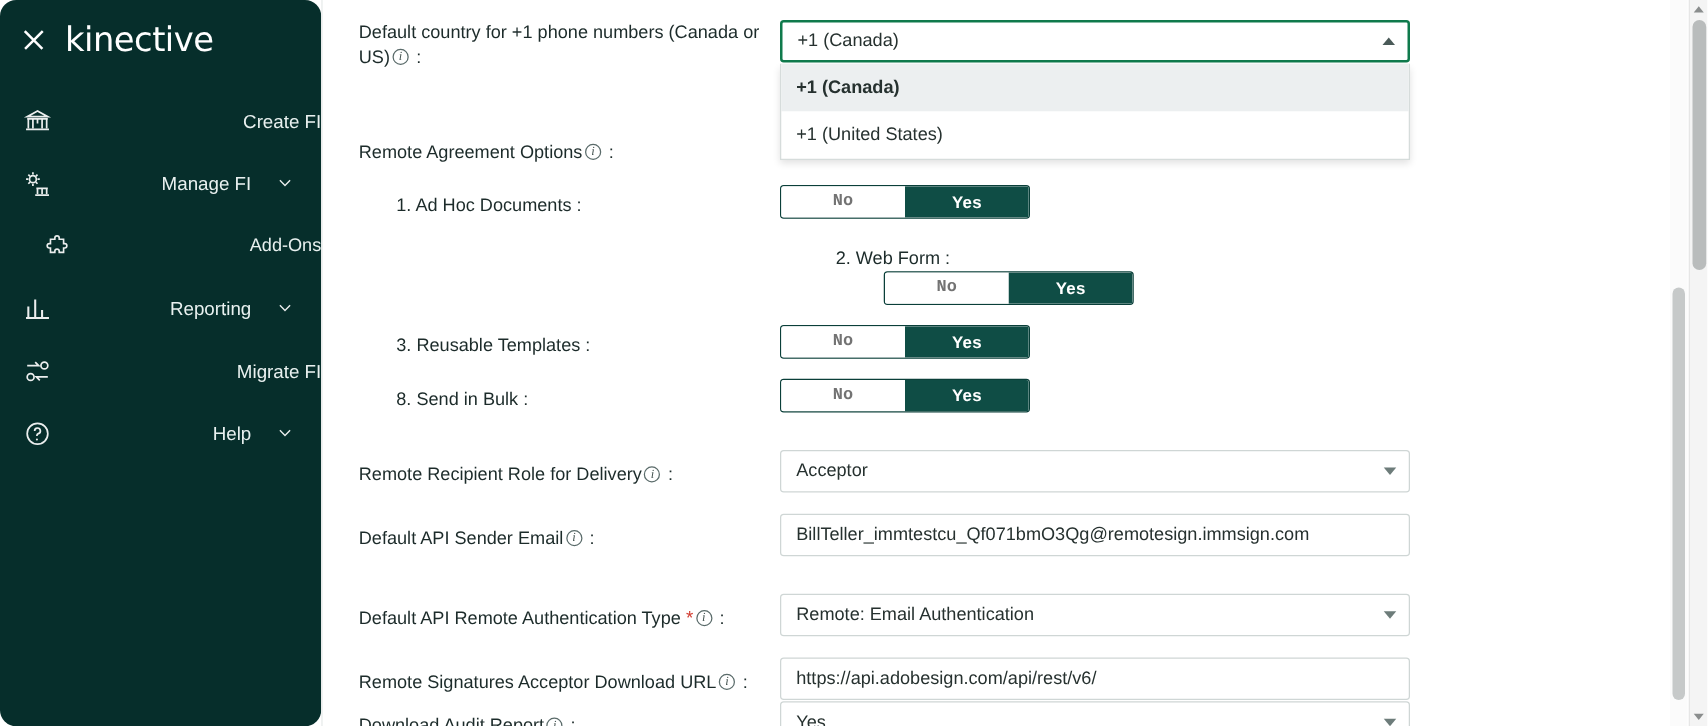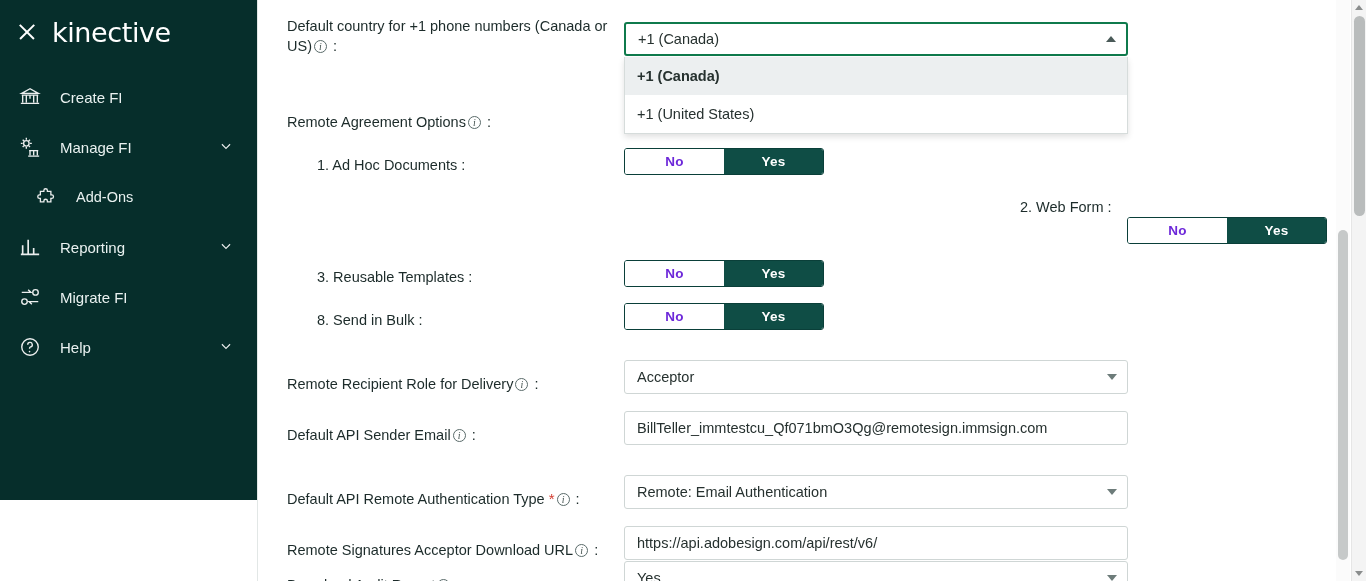--- a/index.html
+++ b/index.html
@@ -14,25 +14,26 @@
     position: relative;
     width: 1366px; height: 581px;
     display: flex;
     background: #ffffff;
   }
 
   
   .sidebar {
     width: 257px;
     min-width: 257px;
-    height: 500px;
+    height: 581px;
     background: #062e2b;
     color: #ffffff;
     position: relative;
     overflow: hidden;
+    border-radius: 13px;
   }
   .sidebar-header {
     height: 64px;
     display: flex;
     align-items: center;
     padding-left: 16px;
     gap: 14px;
   }
   .close-x {
     width: 22px; height: 22px;
@@ -61,20 +62,21 @@
   .nav-item {
     display: flex;
     align-items: center;
     height: 50px;
     padding-left: 18px;
     gap: 18px;
     color: #e9f1f0;
     font-size: 15px;
     cursor: pointer;
     position: relative;
+    text-align: right;
   }
   .nav-item.active {
     background: #0c3f3a;
   }
   .nav-item.sub {
     padding-left: 34px;
     font-size: 14.5px;
   }
   .nav-icon {
     width: 24px; height: 24px;
@@ -103,21 +105,21 @@
     position: absolute;
     left: 30px;
     top: 0;
     width: 1040px;
     height: 581px;
     padding-top: 4px;
   }
 
   .row {
     display: flex;
-    align-items: flex-end;
+    align-items: center;
     margin-bottom: 0;
   }
   .label {
     width: 337px;
     min-width: 337px;
     padding-top: 6px;
     font-size: 14.5px;
     color: #1c2b2a;
     line-height: 20px;
   }
@@ -216,21 +218,21 @@
   .toggle div {
     flex: 1 1 50%;
     display: flex;
     align-items: center;
     justify-content: center;
     font-size: 13.5px;
     font-weight: 700;
     cursor: pointer;
     letter-spacing: .2px;
   }
-  .toggle .off { background: #ffffff; color: #6d28d9; }
+  .toggle .off { background: #ffffff; color: #737373; font-family: Liberation Mono, monospace; }
   .toggle .on  { background: #0f4d45; color: #ffffff; }
 
   
   .vline {
     position: absolute;
     left: 0; top: 0;
     width: 1px; height: 581px;
     background: #e2e7e6;
   }
 

